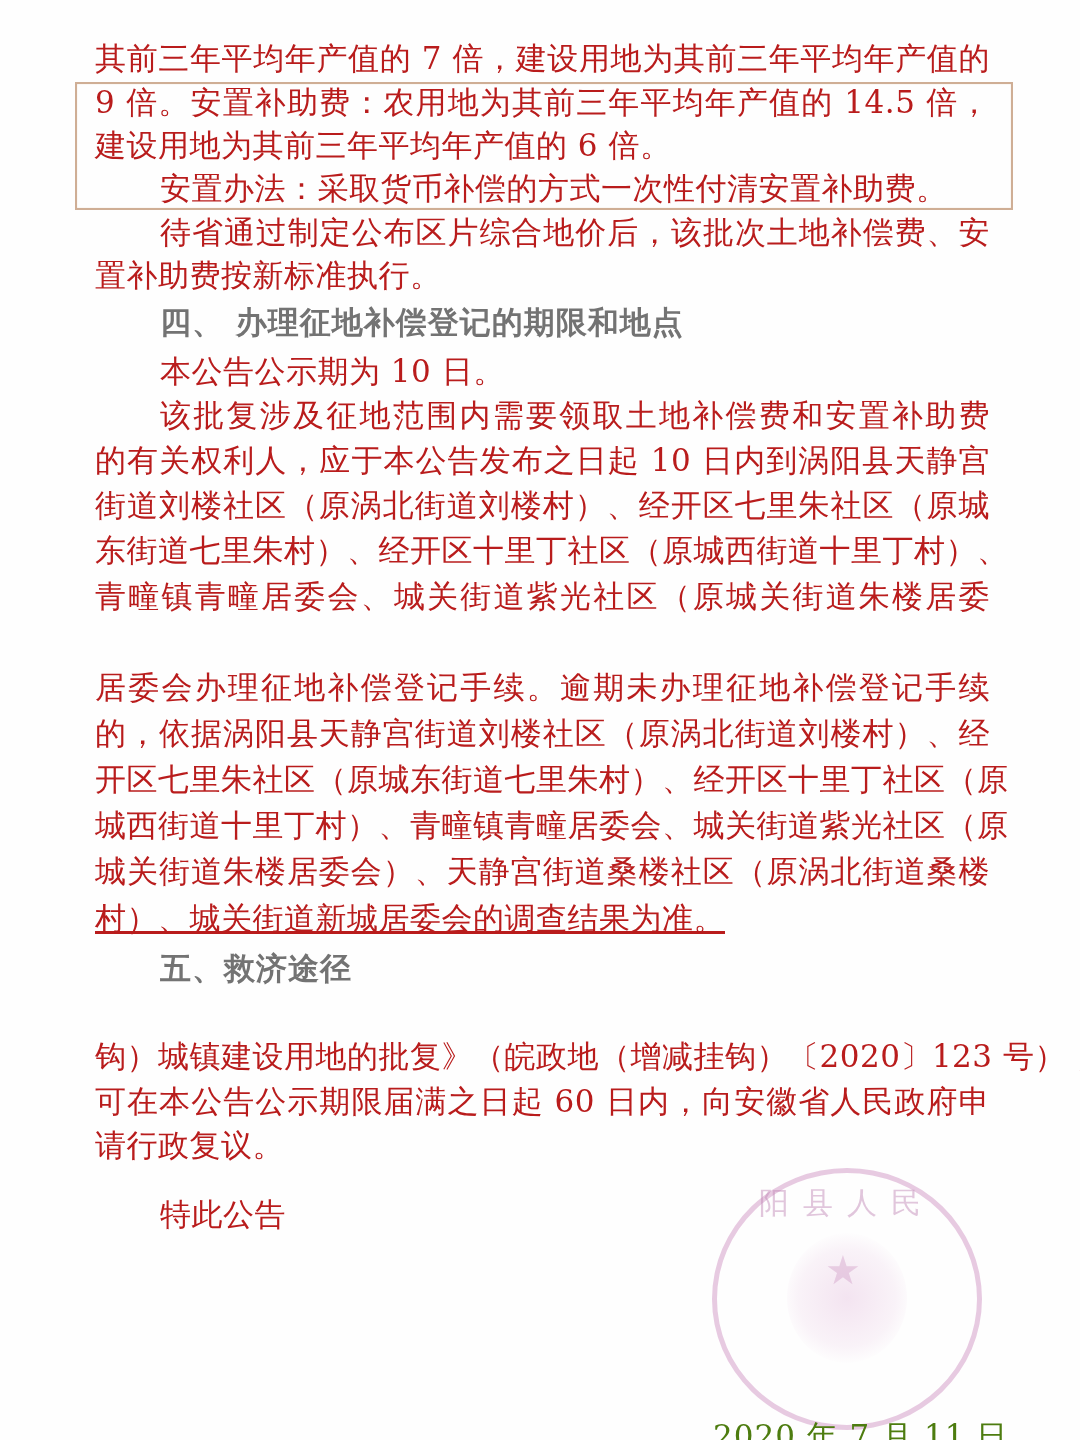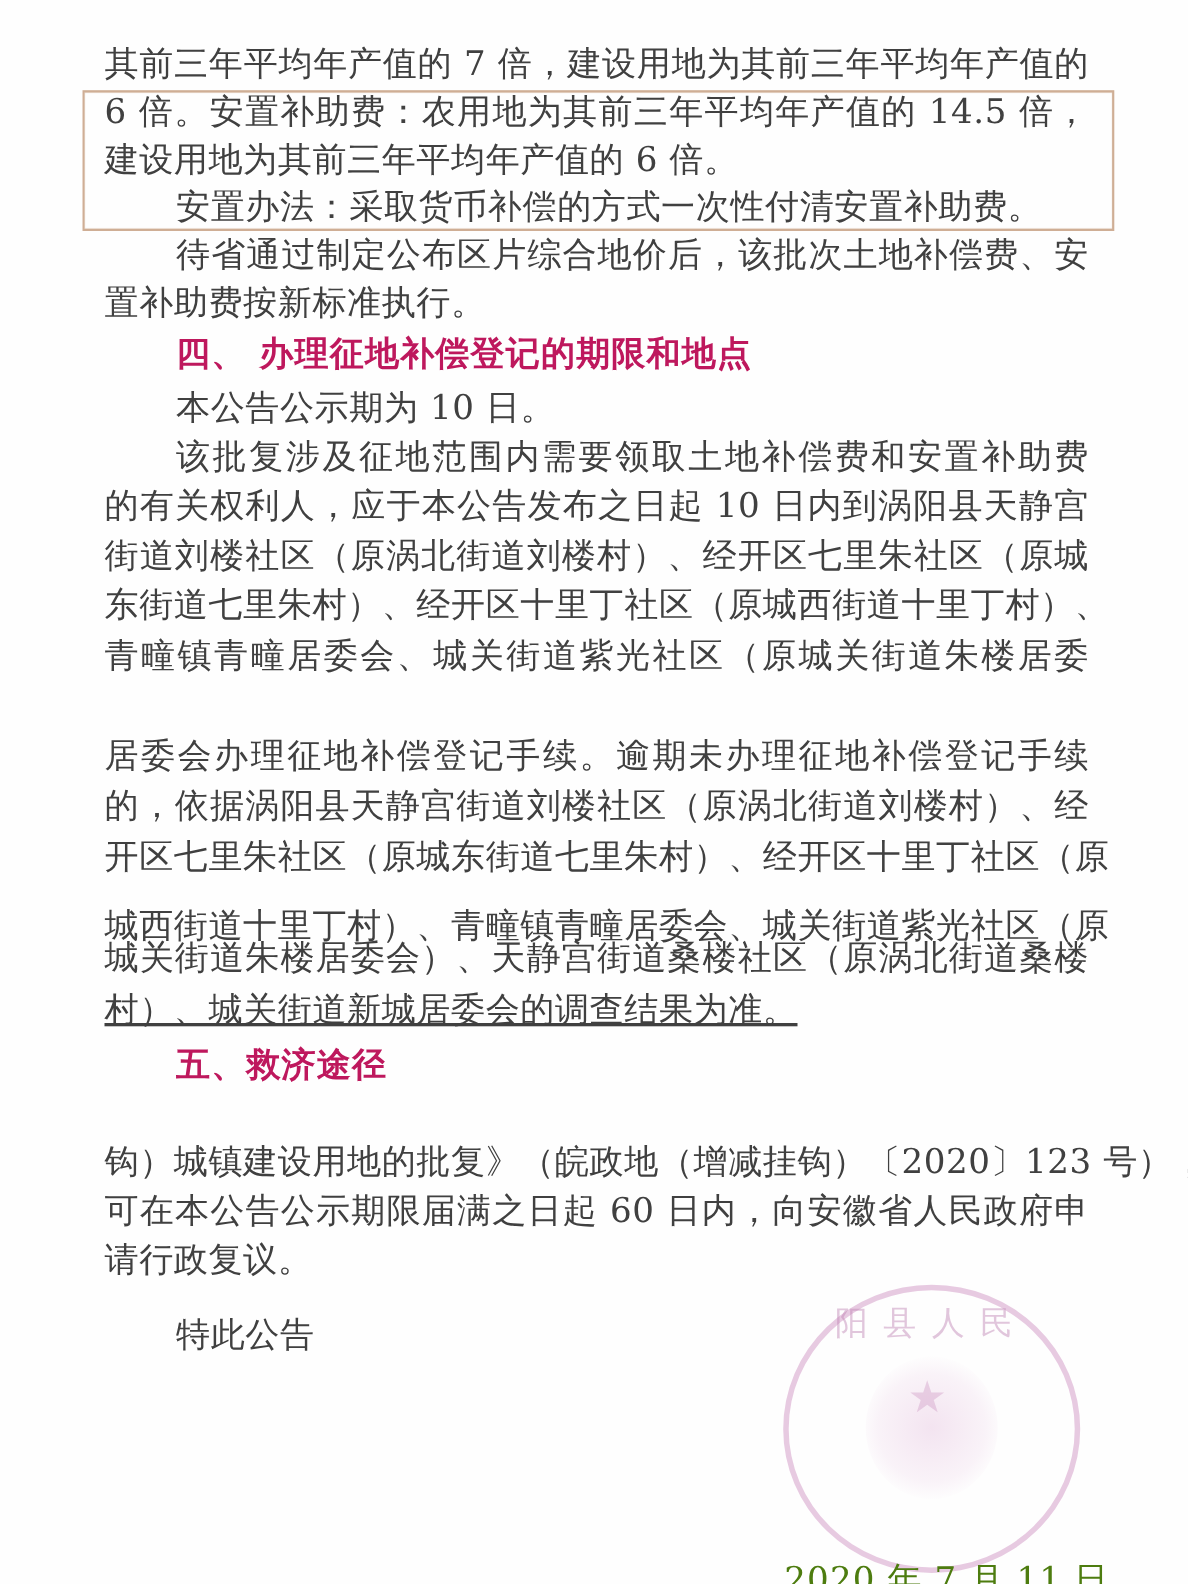--- a/index.html
+++ b/index.html
@@ -25,28 +25,28 @@
     position: absolute;
     left: 95px;
     width: 895px;
     height: 44px;
     font-size: 31px;
     line-height: 44px;
     white-space: nowrap;
     text-align: justify;
     text-align-last: justify;
     letter-spacing: 0.5px;
-    color: #404040;
+    color: #b91c1c;
   }
   .line.indent { left: 160px; width: 830px; }
   .line.short { text-align-last: left; }
   .line.heading {
     font-family: "DejaVu Sans", "Liberation Sans", sans-serif;
     font-weight: bold;
-    color: #be185d;
+    color: #737373;
     text-align-last: left;
     letter-spacing: 1px;
   }
   .highlight-box {
     position: absolute;
     left: 75px;
     top: 82px;
     width: 934px;
     height: 124px;
     border: 2px solid #cfae95;
@@ -101,36 +101,36 @@
   }
 </style>
 </head>
 <body>
 
 <div class="page">
 
   <div class="highlight-box"></div>
 
   <div class="line" style="top:36px;">其前三年平均年产值的 7 倍，建设用地为其前三年平均年产值的</div>
-  <div class="line" style="top:80px;">6 倍。安置补助费：农用地为其前三年平均年产值的 14.5 倍，</div>
+  <div class="line" style="top:80px;">9 倍。安置补助费：农用地为其前三年平均年产值的 14.5 倍，</div>
   <div class="line short" style="top:123px;">建设用地为其前三年平均年产值的 6 倍。</div>
   <div class="line indent short" style="top:166px;">安置办法：采取货币补偿的方式一次性付清安置补助费。</div>
   <div class="line indent" style="top:210px;">待省通过制定公布区片综合地价后，该批次土地补偿费、安</div>
   <div class="line short" style="top:253px;">置补助费按新标准执行。</div>
   <div class="line indent heading" style="top:300px;">四、 办理征地补偿登记的期限和地点</div>
   <div class="line indent short" style="top:349px;">本公告公示期为 10 日。</div>
   <div class="line indent" style="top:393px;">该批复涉及征地范围内需要领取土地补偿费和安置补助费</div>
   <div class="line" style="top:438px;">的有关权利人，应于本公告发布之日起 10 日内到涡阳县天静宫</div>
   <div class="line" style="top:483px;">街道刘楼社区（原涡北街道刘楼村）、经开区七里朱社区（原城</div>
   <div class="line" style="top:528px;">东街道七里朱村）、经开区十里丁社区（原城西街道十里丁村）、</div>
   <div class="line" style="top:574px;">青疃镇青疃居委会、城关街道紫光社区（原城关街道朱楼居委</div>
   <div class="line" style="top:665px;">居委会办理征地补偿登记手续。逾期未办理征地补偿登记手续</div>
   <div class="line" style="top:711px;">的，依据涡阳县天静宫街道刘楼社区（原涡北街道刘楼村）、经</div>
   <div class="line" style="top:757px;">开区七里朱社区（原城东街道七里朱村）、经开区十里丁社区（原</div>
-  <div class="line" style="top:803px;margin-top:17px;">城西街道十里丁村）、青疃镇青疃居委会、城关街道紫光社区（原</div>
+  <div class="line" style="top:803px;">城西街道十里丁村）、青疃镇青疃居委会、城关街道紫光社区（原</div>
   <div class="line" style="top:849px;">城关街道朱楼居委会）、天静宫街道桑楼社区（原涡北街道桑楼</div>
   <div class="line short" style="top:896px;text-decoration:underline;">村）、城关街道新城居委会的调查结果为准。</div>
   <div class="line indent heading" style="top:946px;">五、救济途径</div>
   <div class="line" style="top:1034px;">钩）城镇建设用地的批复》（皖政地（增减挂钩）〔2020〕123 号），</div>
   <div class="line" style="top:1079px;">可在本公告公示期限届满之日起 60 日内，向安徽省人民政府申</div>
   <div class="line short" style="top:1123px;">请行政复议。</div>
   <div class="line indent short" style="top:1192px;">特此公告</div>
 
   <div class="seal">
     <div class="seal-text">阳县人民</div>

